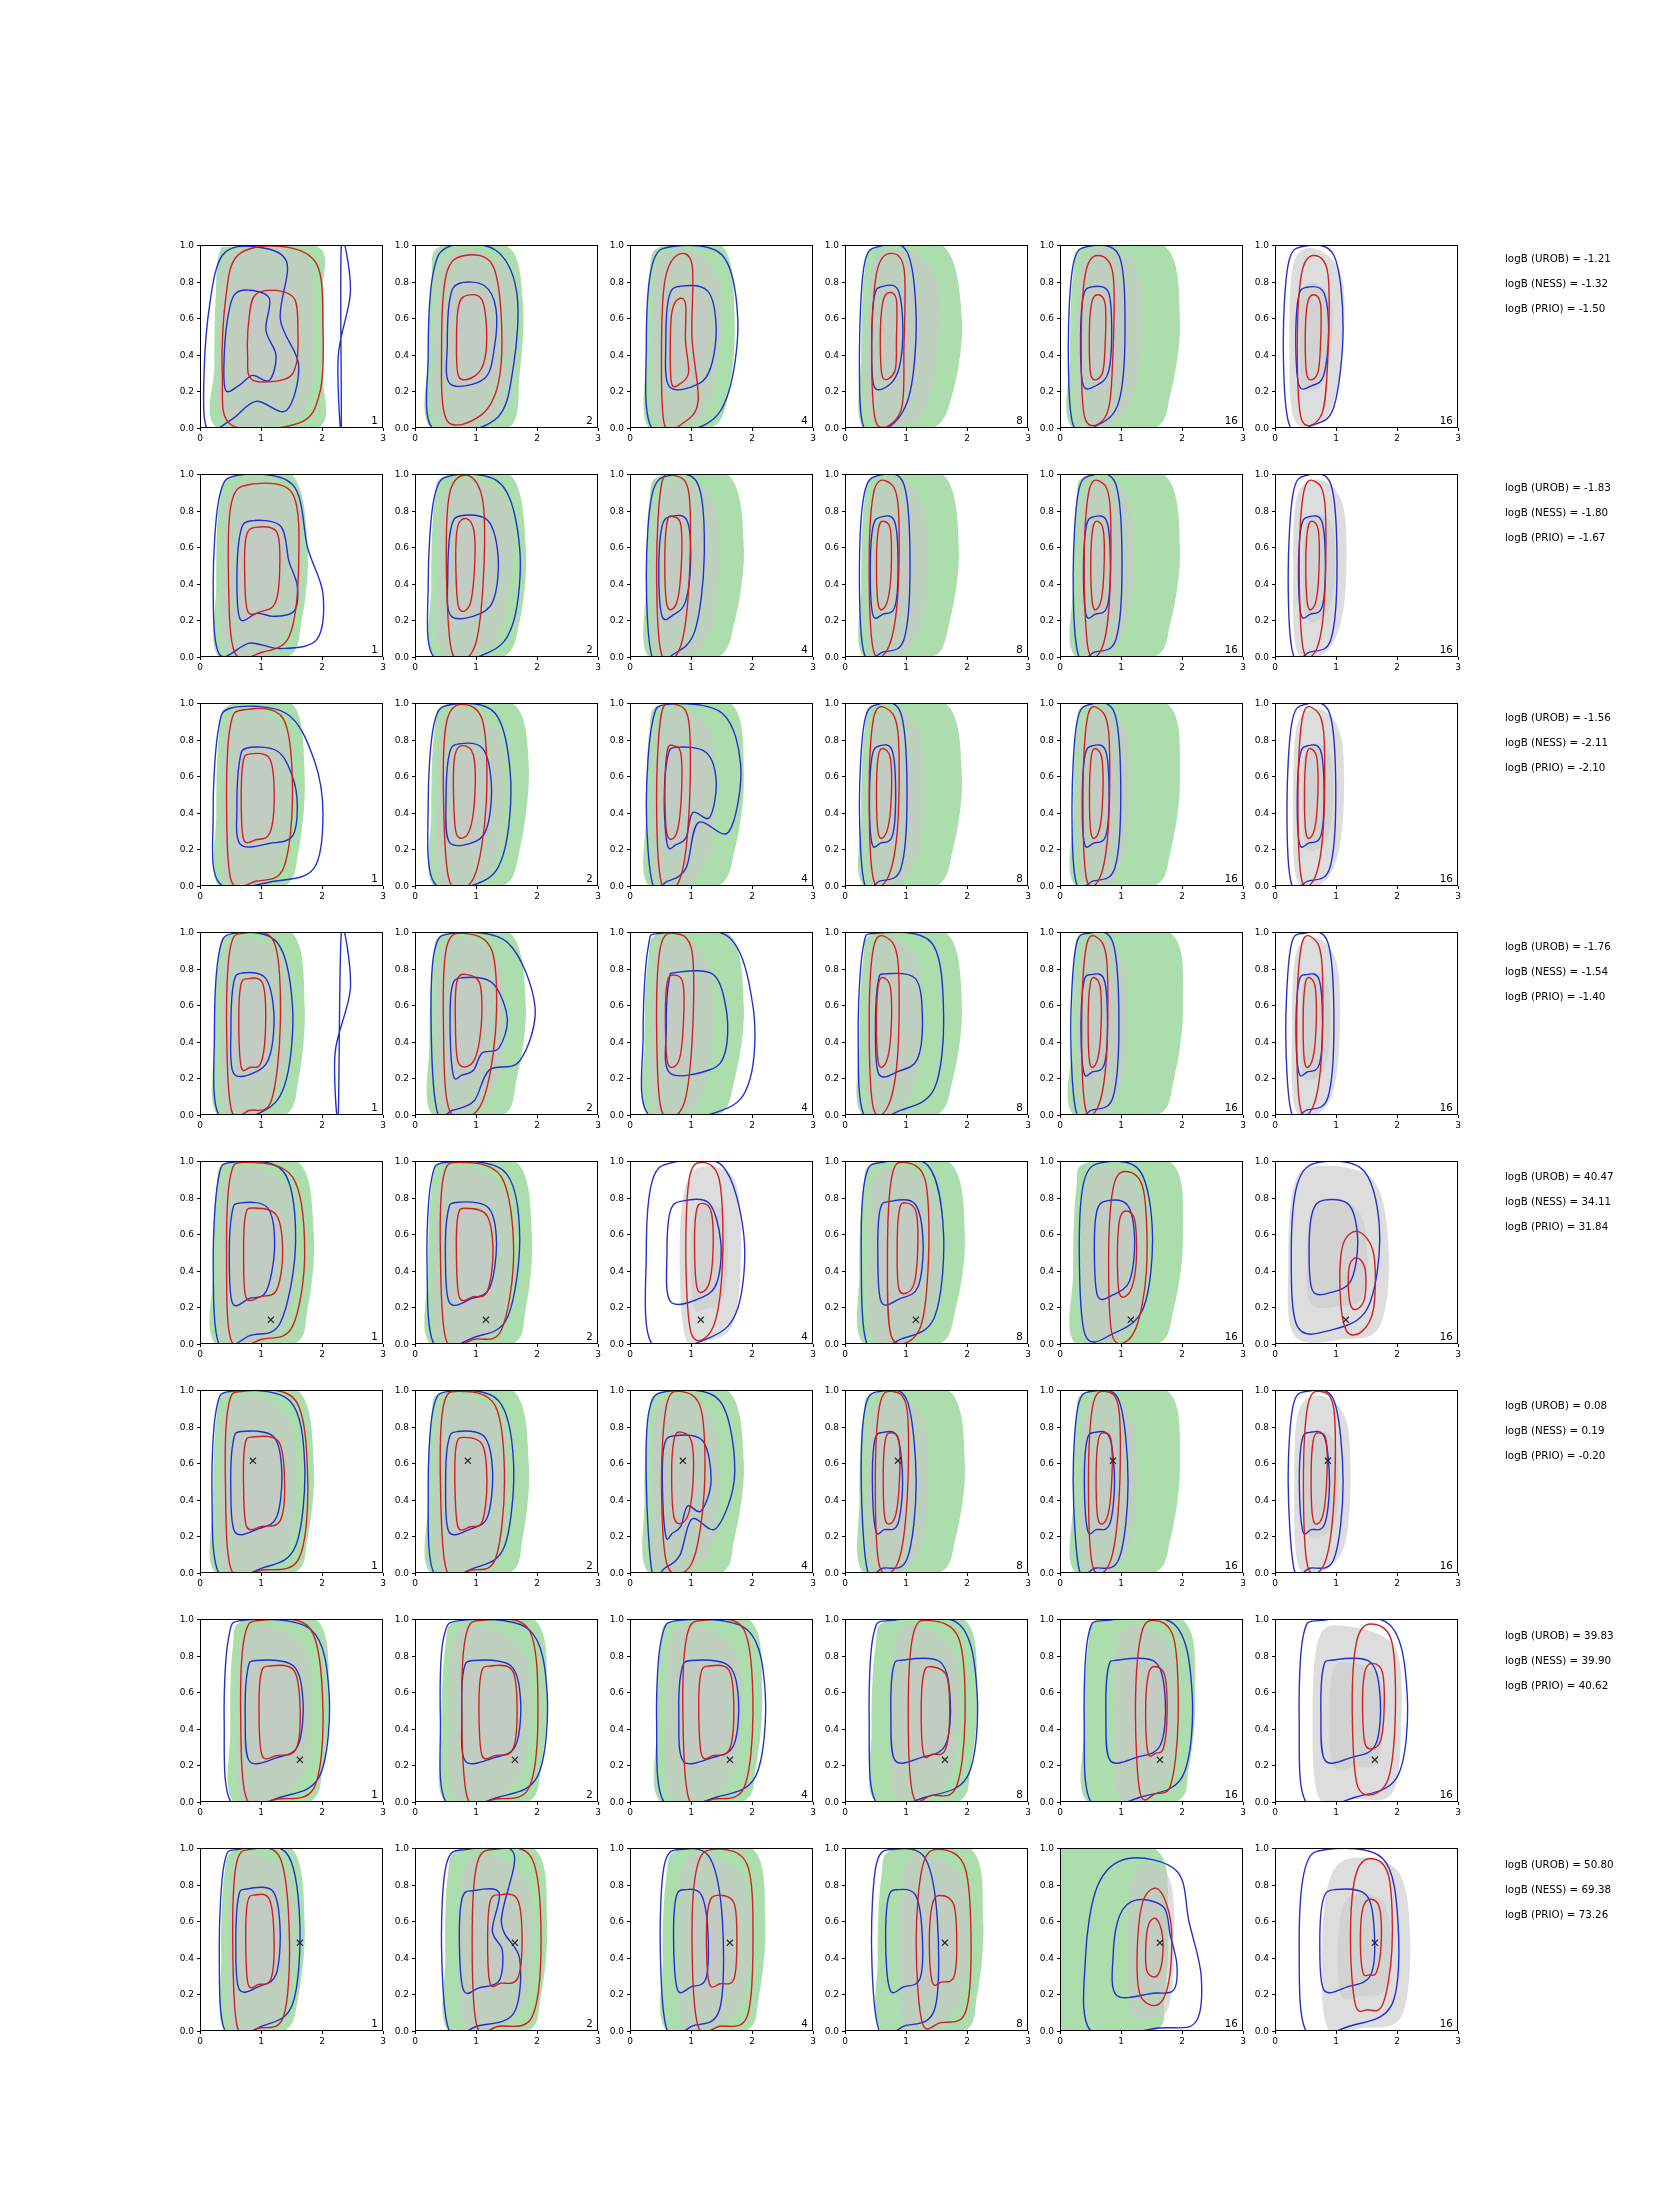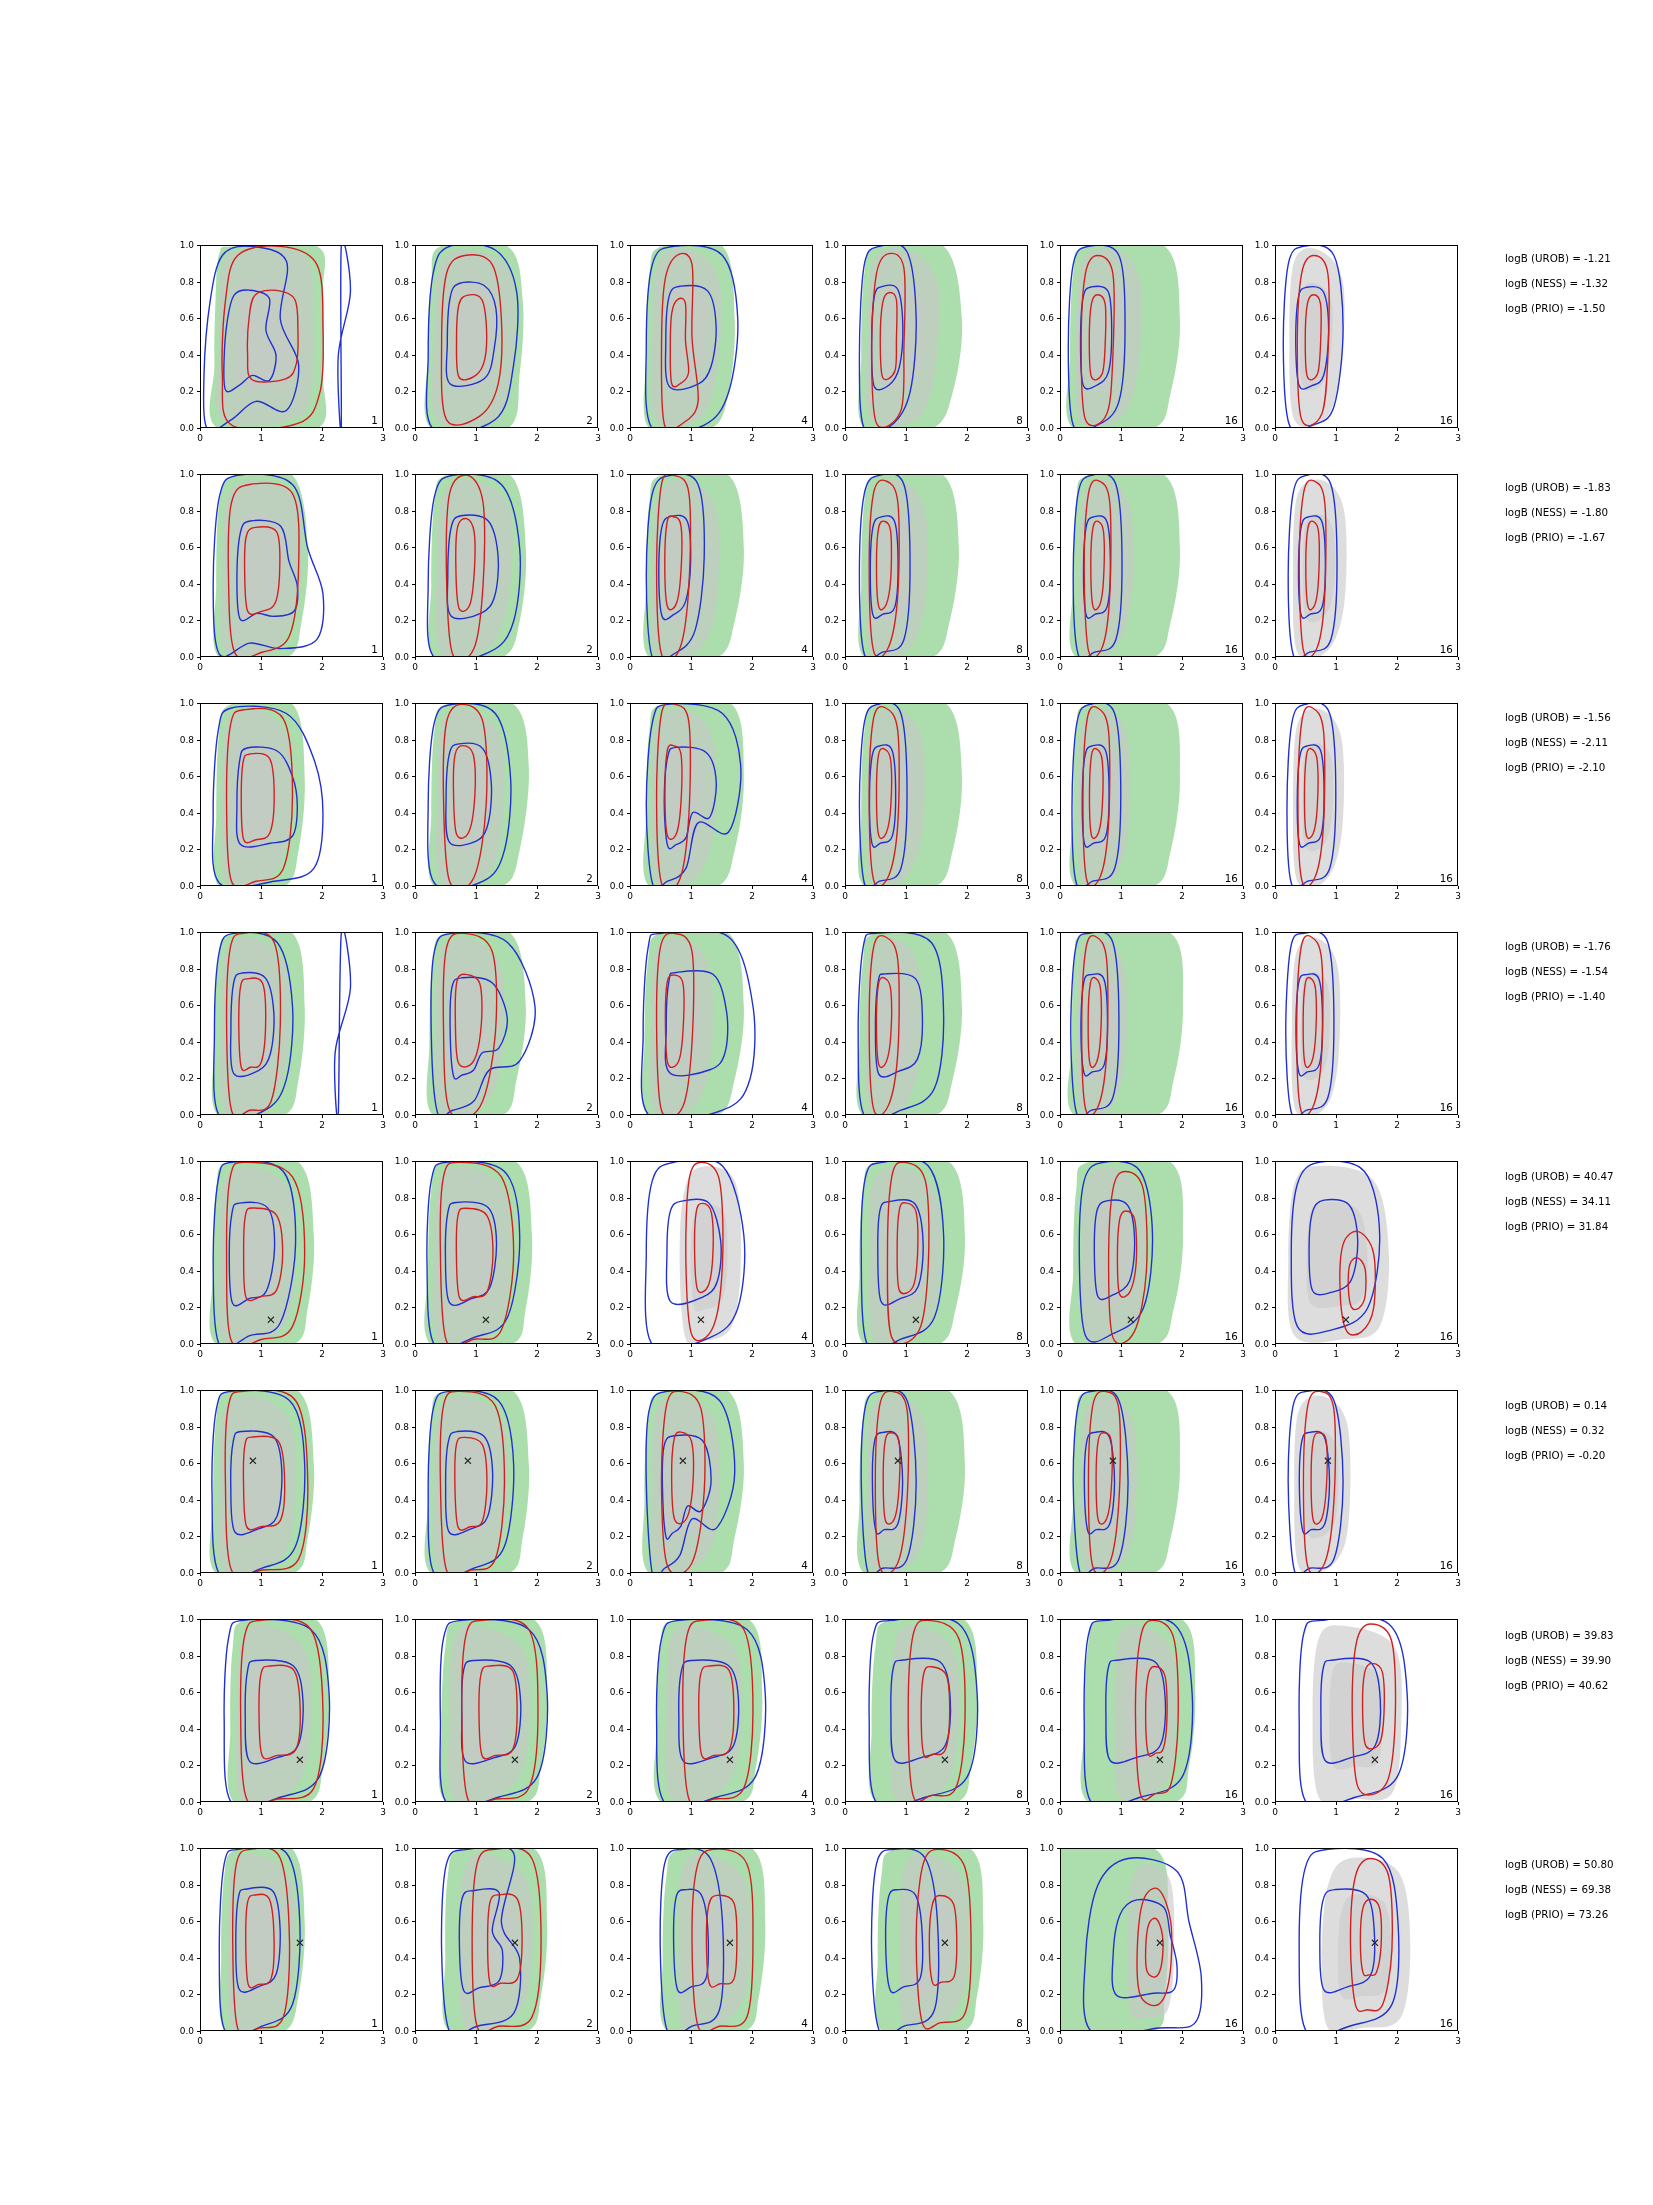--- a/index.html
+++ b/index.html
@@ -1787,22 +1787,22 @@
         <div class="annot-line">logB (UROB) = -1.76</div>
         <div class="annot-line">logB (NESS) = -1.54</div>
         <div class="annot-line">logB (PRIO) = -1.40</div>
       </div>
       <div class="annot-block" style="left: 1505px; top: 1171px;">
         <div class="annot-line">logB (UROB) = 40.47</div>
         <div class="annot-line">logB (NESS) = 34.11</div>
         <div class="annot-line">logB (PRIO) = 31.84</div>
       </div>
       <div class="annot-block" style="left: 1505px; top: 1400px;">
-        <div class="annot-line">logB (UROB) = 0.14</div>
-        <div class="annot-line">logB (NESS) = 0.32</div>
+        <div class="annot-line">logB (UROB) = 0.08</div>
+        <div class="annot-line">logB (NESS) = 0.19</div>
         <div class="annot-line">logB (PRIO) = -0.20</div>
       </div>
       <div class="annot-block" style="left: 1505px; top: 1630px;">
         <div class="annot-line">logB (UROB) = 39.83</div>
         <div class="annot-line">logB (NESS) = 39.90</div>
         <div class="annot-line">logB (PRIO) = 40.62</div>
       </div>
       <div class="annot-block" style="left: 1505px; top: 1859px;">
         <div class="annot-line">logB (UROB) = 50.80</div>
         <div class="annot-line">logB (NESS) = 69.38</div>

